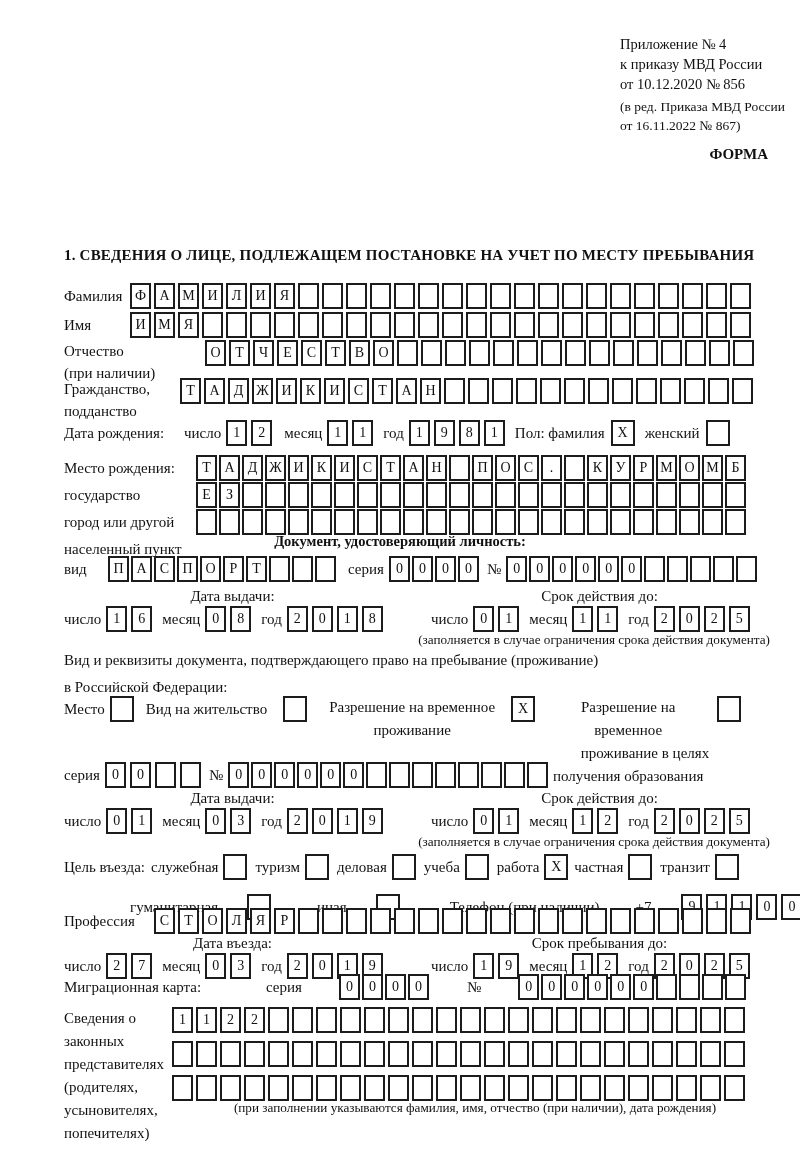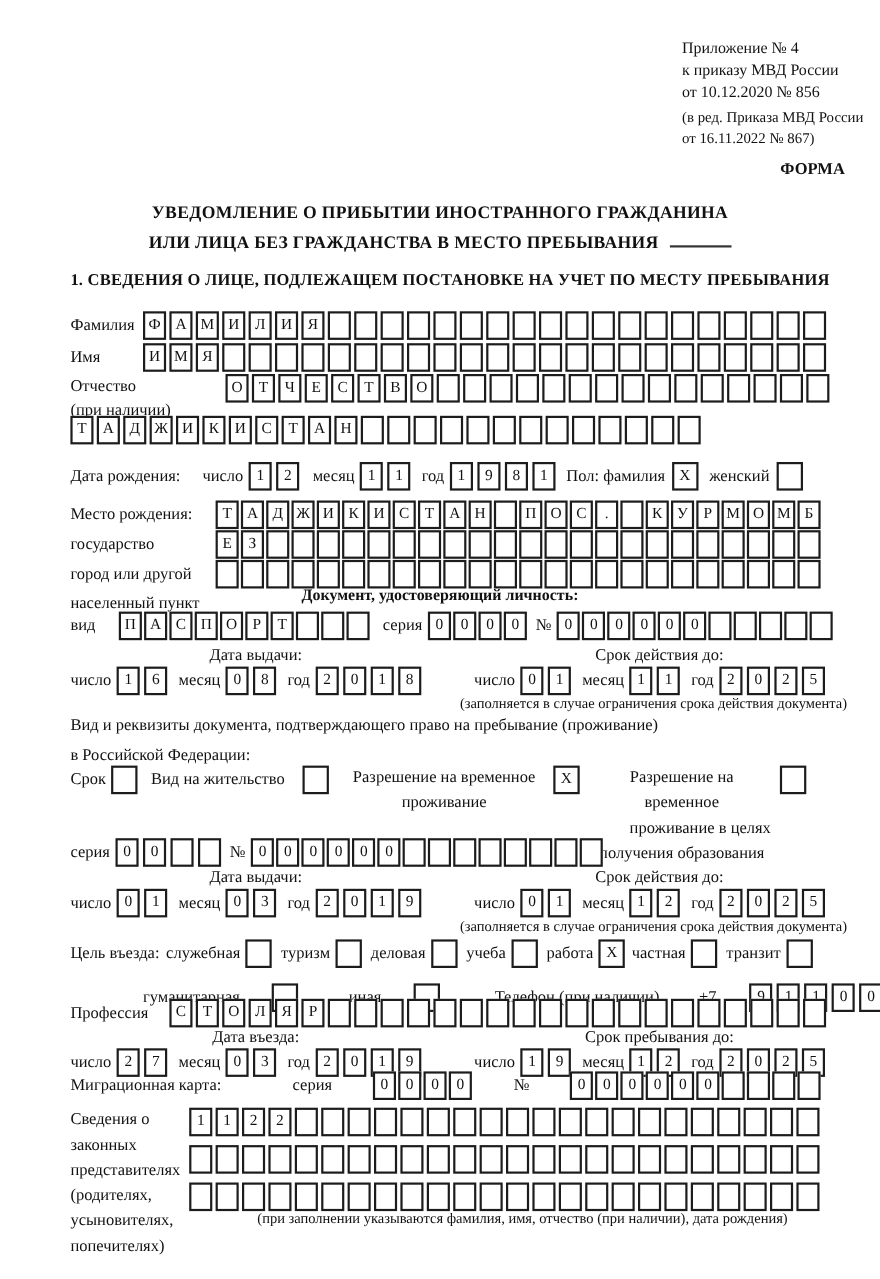--- a/index.html
+++ b/index.html
@@ -48,26 +48,20 @@
   <div class="abs hdr" style="left:620px;top:34px;">
     <div>Приложение № 4</div>
     <div>к приказу МВД России</div>
     <div>от 10.12.2020 № 856</div>
     <div class="hdr2">(в ред. Приказа МВД России</div>
     <div class="hdr2" style="margin-top:0;">от 16.11.2022 № 867)</div>
   </div>
 
   <div class="abs b" style="left:0;top:146px;width:768px;text-align:right;font-size:15px;">ФОРМА</div>
 
-  <div class="abs title" style="left:0;top:180px;">
-    <div>УВЕДОМЛЕНИЕ О ПРИБЫТИИ ИНОСТРАННОГО ГРАЖДАНИНА</div>
-    <div>
-      <span>ИЛИ ЛИЦА БЕЗ ГРАЖДАНСТВА В МЕСТО ПРЕБЫВАНИЯ</span><span class="blank-line"></span>
-    </div>
-  </div>
 
   <div class="abs sec-heading" style="left:64px;top:247px;">1. СВЕДЕНИЯ О ЛИЦЕ, ПОДЛЕЖАЩЕМ ПОСТАНОВКЕ НА УЧЕТ ПО МЕСТУ ПРЕБЫВАНИЯ</div>
 
   <div class="abs row vc" style="left:64px;top:283px;">
     <span class="lbl flabel" style="width:66px;">Фамилия</span>
     <span class="cells g3">
         <span class="cell">Ф</span>
         <span class="cell">А</span>
         <span class="cell">М</span>
         <span class="cell">И</span>
@@ -154,20 +148,24 @@
         <span class="cell"></span>
         <span class="cell"></span>
         <span class="cell"></span>
         <span class="cell"></span>
         <span class="cell"></span>
         <span class="cell"></span>
       </span>
   </div>
 
   <div class="abs row" style="left:64px;top:378px;">
+    <span class="flabel" style="width:116px;">
+      <span class="lbl" style="display:block;line-height:22px;">Гражданство,</span>
+      <span class="lbl" style="display:block;line-height:22px;">подданство</span>
+    </span>
     <span class="cells g3">
         <span class="cell">Т</span>
         <span class="cell">А</span>
         <span class="cell">Д</span>
         <span class="cell">Ж</span>
         <span class="cell">И</span>
         <span class="cell">К</span>
         <span class="cell">И</span>
         <span class="cell">С</span>
         <span class="cell">Т</span>
@@ -390,21 +388,21 @@
     </span>
   </div>
 
   <div class="abs small note-r" style="left:64px;top:632px;">(заполняется в случае ограничения срока действия документа)</div>
 
   <div class="abs lbl" style="left:64px;top:652px;">Вид и реквизиты документа, подтверждающего право на пребывание (проживание)</div>
   <div class="abs lbl" style="left:64px;top:679px;">в Российской Федерации:</div>
 
   <div class="abs row" style="left:64px;top:696px;">
     <span class="cbx-item" style="margin-right:12px;">
-      <span class="optlbl mr5" style="line-height:26px;">Срок</span>
+      <span class="optlbl mr5" style="line-height:26px;">Место</span>
       <span class="cbox"></span>
     </span>
     <span class="cbx-item" style="margin-right:14px;">
       <span class="optlbl" style="line-height:26px;margin-right:16px;">Вид на жительство</span>
       <span class="cbox"></span>
     </span>
     <span class="cbx-item" style="margin-right:12px;">
       <span class="cbx-lines mr8" style="width:182px;">
         <span style="display:block;">Разрешение на временное</span>
         <span style="display:block;">проживание</span>

